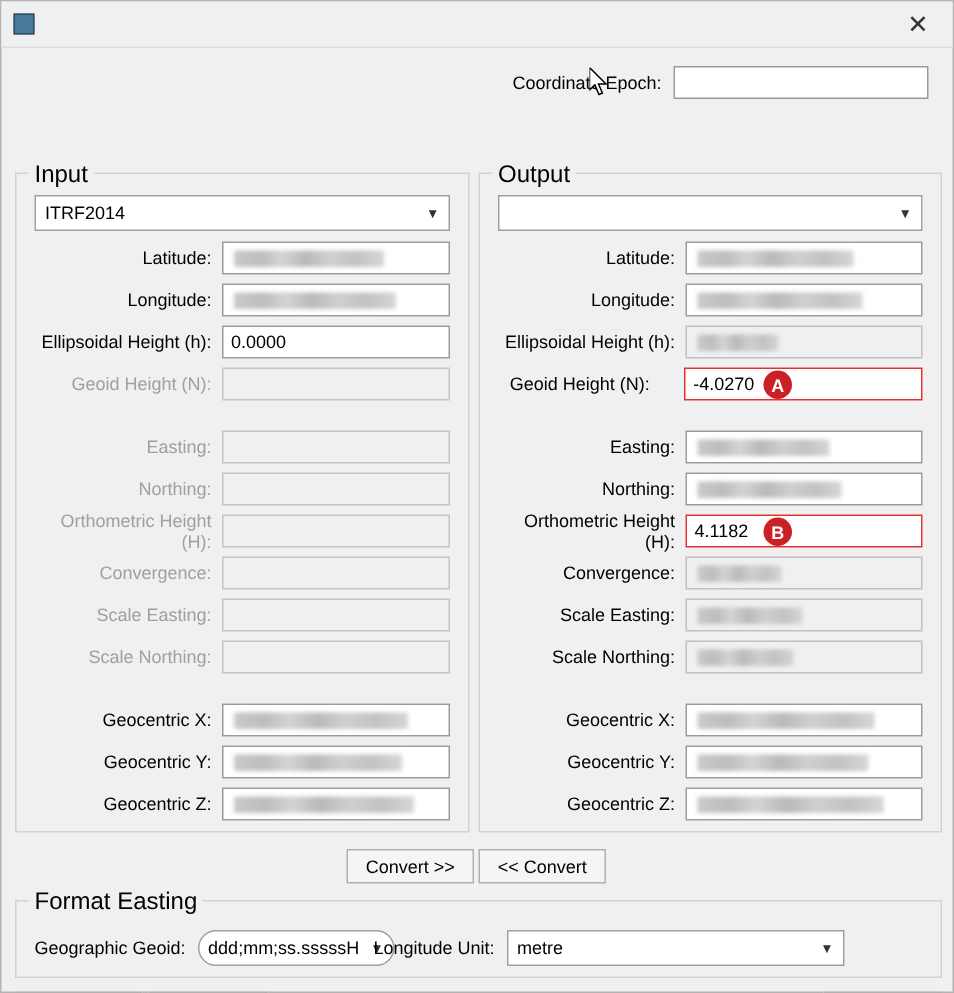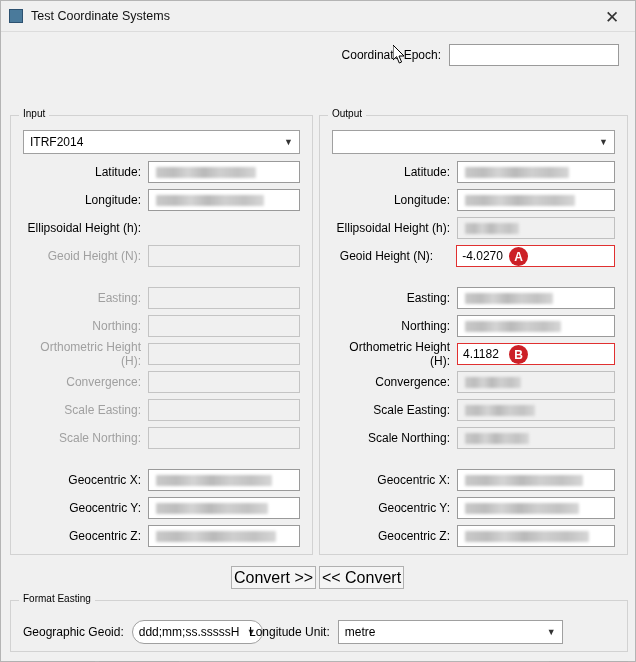--- a/index.html
+++ b/index.html
@@ -91,21 +91,21 @@
     position: absolute;
     border: 1px solid #d2d2d2;
     box-sizing: border-box;
   }
   .group-title {
     position: absolute;
     top: -8px;
     left: 8px;
     background: #f0f0f0;
     padding: 0 4px;
-    font-size: 10px;
+    font-size: 16px;
     color: #000;
   }
   #input-group  { left: 9px;   top: 83px; width: 303px; height: 440px; }
   #output-group { left: 318px; top: 83px; width: 309px; height: 440px; }
 
   
   .combo {
     position: absolute;
     height: 24px;
     background: #fff;
@@ -184,21 +184,21 @@
 
   
   .btn {
     position: absolute;
     background: #f5f5f5;
     border: 1px solid #b0b0b0;
     box-sizing: border-box;
     display: flex;
     align-items: center;
     justify-content: center;
-    font-size: 16px;
+    font-size: 12px;
     color: #000;
     cursor: default;
   }
 
   
   #format-group { left: 9px; top: 568px; width: 618px; height: 52px; }
   .fmt-label { font-size: 12px; }
 
   
   .cursor {
@@ -210,21 +210,20 @@
     pointer-events: none;
   }
 </style>
 </head>
 <body>
 
 <div class="window">
 
   <div class="titlebar">
     <div class="title-icon"></div>
-    <div class="title-text">Test Coordinate Systems</div>
     <div class="close-x">✕</div>
   </div>
 
   <div class="content">
 
     <div class="epoch-row">
       <span class="epoch-label">Coordinate Epoch:</span>
       <div class="epoch-input">
         <span style="padding-left:5px;font-size:12px;"></span>
       </div>
@@ -256,20 +255,23 @@
 
     <div class="row" style="left:22px; top:157px; width:277px;">
       <span class="lbl" style="width:125px;">Longitude:</span>
       <div class="fld" style="width:152px;">
         <div class="blur" style="width:108px;margin-left:2px;"></div>
       </div>
     </div>
 
     <div class="row" style="left:22px; top:185px; width:277px;">
       <span class="lbl" style="width:125px;">Ellipsoidal Height (h):</span>
+      <div class="fld" style="width:152px;">
+        <span>0.0000</span>
+      </div>
     </div>
 
     <div class="row" style="left:22px; top:213px; width:277px;">
       <span class="lbl dis" style="width:125px;">Geoid Height (N):</span>
       <div class="fld dis" style="width:152px;">
         <span></span>
       </div>
     </div>
 
     <div class="row" style="left:22px; top:255px; width:277px;">

